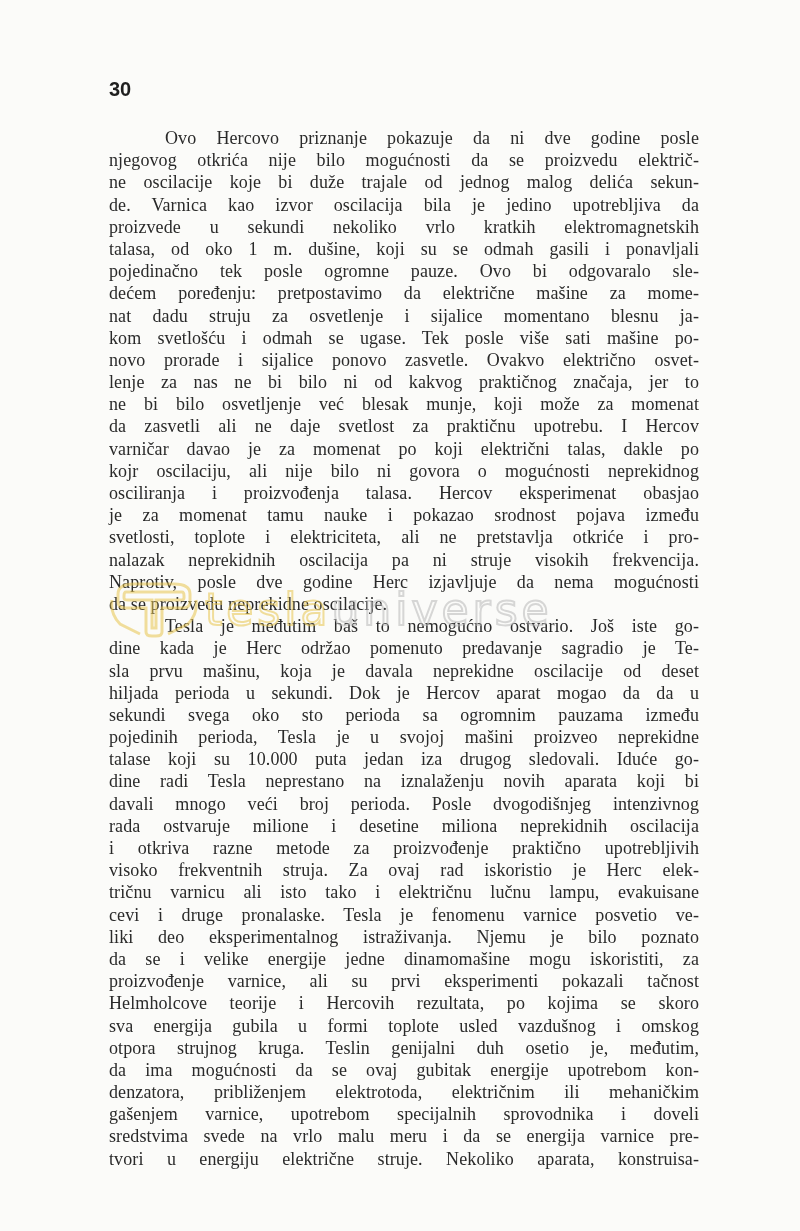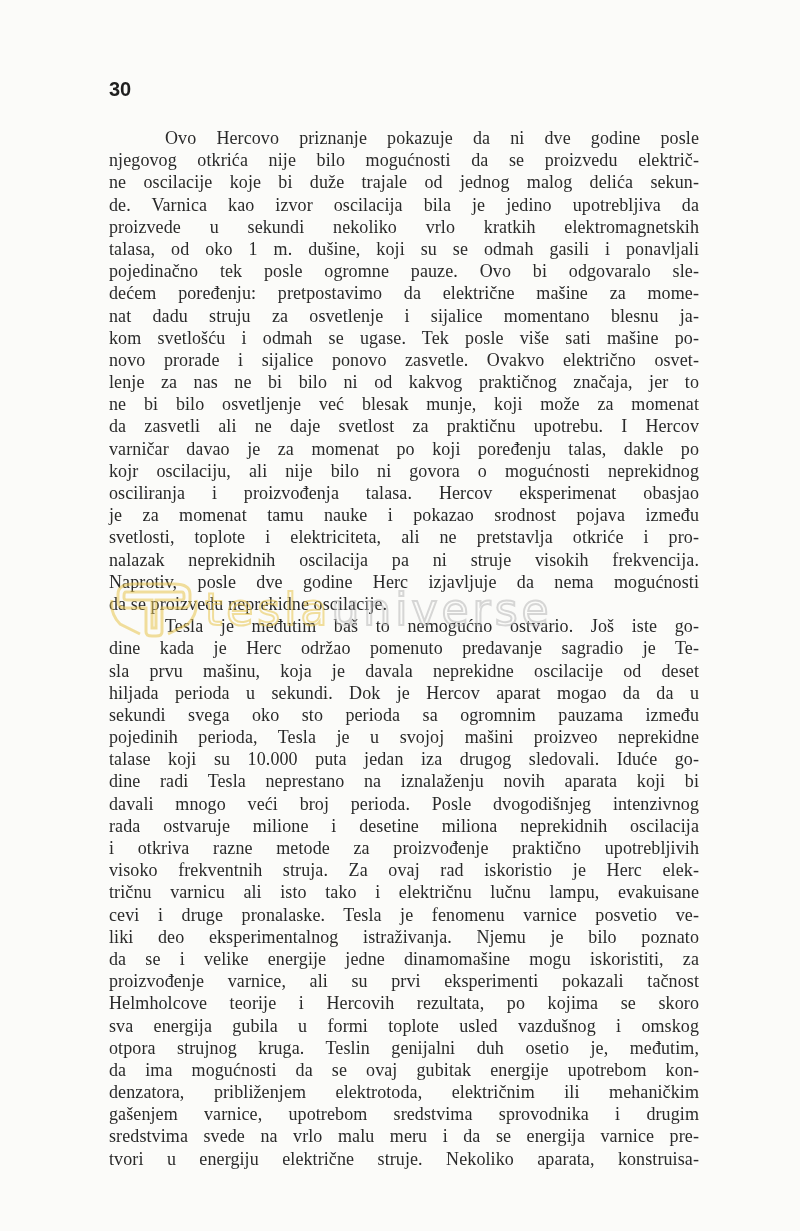--- a/index.html
+++ b/index.html
@@ -56,21 +56,21 @@
     <div class="line">proizvede u sekundi nekoliko vrlo kratkih elektromagnetskih</div>
     <div class="line">talasa, od oko 1 m. dušine, koji su se odmah gasili i ponavljali</div>
     <div class="line">pojedinačno tek posle ogromne pauze. Ovo bi odgovaralo sle-</div>
     <div class="line">dećem poređenju: pretpostavimo da električne mašine za mome-</div>
     <div class="line">nat dadu struju za osvetlenje i sijalice momentano blesnu ja-</div>
     <div class="line">kom svetlošću i odmah se ugase. Tek posle više sati mašine po-</div>
     <div class="line">novo prorade i sijalice ponovo zasvetle. Ovakvo električno osvet-</div>
     <div class="line">lenje za nas ne bi bilo ni od kakvog praktičnog značaja, jer to</div>
     <div class="line">ne bi bilo osvetljenje već blesak munje, koji može za momenat</div>
     <div class="line">da zasvetli ali ne daje svetlost za praktičnu upotrebu. I Hercov</div>
-    <div class="line">varničar davao je za momenat po koji poređenju talas, dakle po</div>
+    <div class="line">varničar davao je za momenat po koji električni talas, dakle po</div>
     <div class="line">kojr oscilaciju, ali nije bilo ni govora o mogućnosti neprekidnog</div>
     <div class="line">osciliranja i proizvođenja talasa. Hercov eksperimenat obasjao</div>
     <div class="line">je za momenat tamu nauke i pokazao srodnost pojava između</div>
     <div class="line">svetlosti, toplote i elektriciteta, ali ne pretstavlja otkriće i pro-</div>
     <div class="line">nalazak neprekidnih oscilacija pa ni struje visokih frekvencija.</div>
     <div class="line">Naprotiv, posle dve godine Herc izjavljuje da nema mogućnosti</div>
     <div class="line last">da se proizvedu neprekidne oscilacije.</div>
   </div>
   <div class="paragraph">
     <div class="line indent">Tesla je međutim baš to nemogućno ostvario. Još iste go-</div>
@@ -88,21 +88,21 @@
     <div class="line">tričnu varnicu ali isto tako i električnu lučnu lampu, evakuisane</div>
     <div class="line">cevi i druge pronalaske. Tesla je fenomenu varnice posvetio ve-</div>
     <div class="line">liki deo eksperimentalnog istraživanja. Njemu je bilo poznato</div>
     <div class="line">da se i velike energije jedne dinamomašine mogu iskoristiti, za</div>
     <div class="line">proizvođenje varnice, ali su prvi eksperimenti pokazali tačnost</div>
     <div class="line">Helmholcove teorije i Hercovih rezultata, po kojima se skoro</div>
     <div class="line">sva energija gubila u formi toplote usled vazdušnog i omskog</div>
     <div class="line">otpora strujnog kruga. Teslin genijalni duh osetio je, međutim,</div>
     <div class="line">da ima mogućnosti da se ovaj gubitak energije upotrebom kon-</div>
     <div class="line">denzatora, približenjem elektrotoda, električnim ili mehaničkim</div>
-    <div class="line">gašenjem varnice, upotrebom sredstvima sprovodnika i drugim</div>
+    <div class="line">gašenjem varnice, upotrebom specijalnih sprovodnika i doveli</div>
     <div class="line">sredstvima svede na vrlo malu meru i da se energija varnice pre-</div>
     <div class="line">tvori u energiju električne struje. Nekoliko aparata, konstruisa-</div>
   </div>
 </div>
 
 <div class="watermark">
   <svg class="wm-logo" viewBox="0 0 88 58">
     <g fill="none" stroke="#e8c650" stroke-width="3">
       <path d="M8 14 Q8 4 24 4 L64 4 Q80 4 80 14 L80 22 Q80 28 72 28 L52 28 L52 52 Q52 56 46 56 L42 56 Q36 56 36 52 L36 28 L16 28 Q8 28 8 22 Z"></path>
       <path d="M16 12 L72 12 Q74 12 74 16 L74 18 Q74 20 70 20 L46 20 L46 48 L42 48 L42 20 L18 20 Q14 20 14 18 L14 16 Q14 12 16 12 Z"></path>

